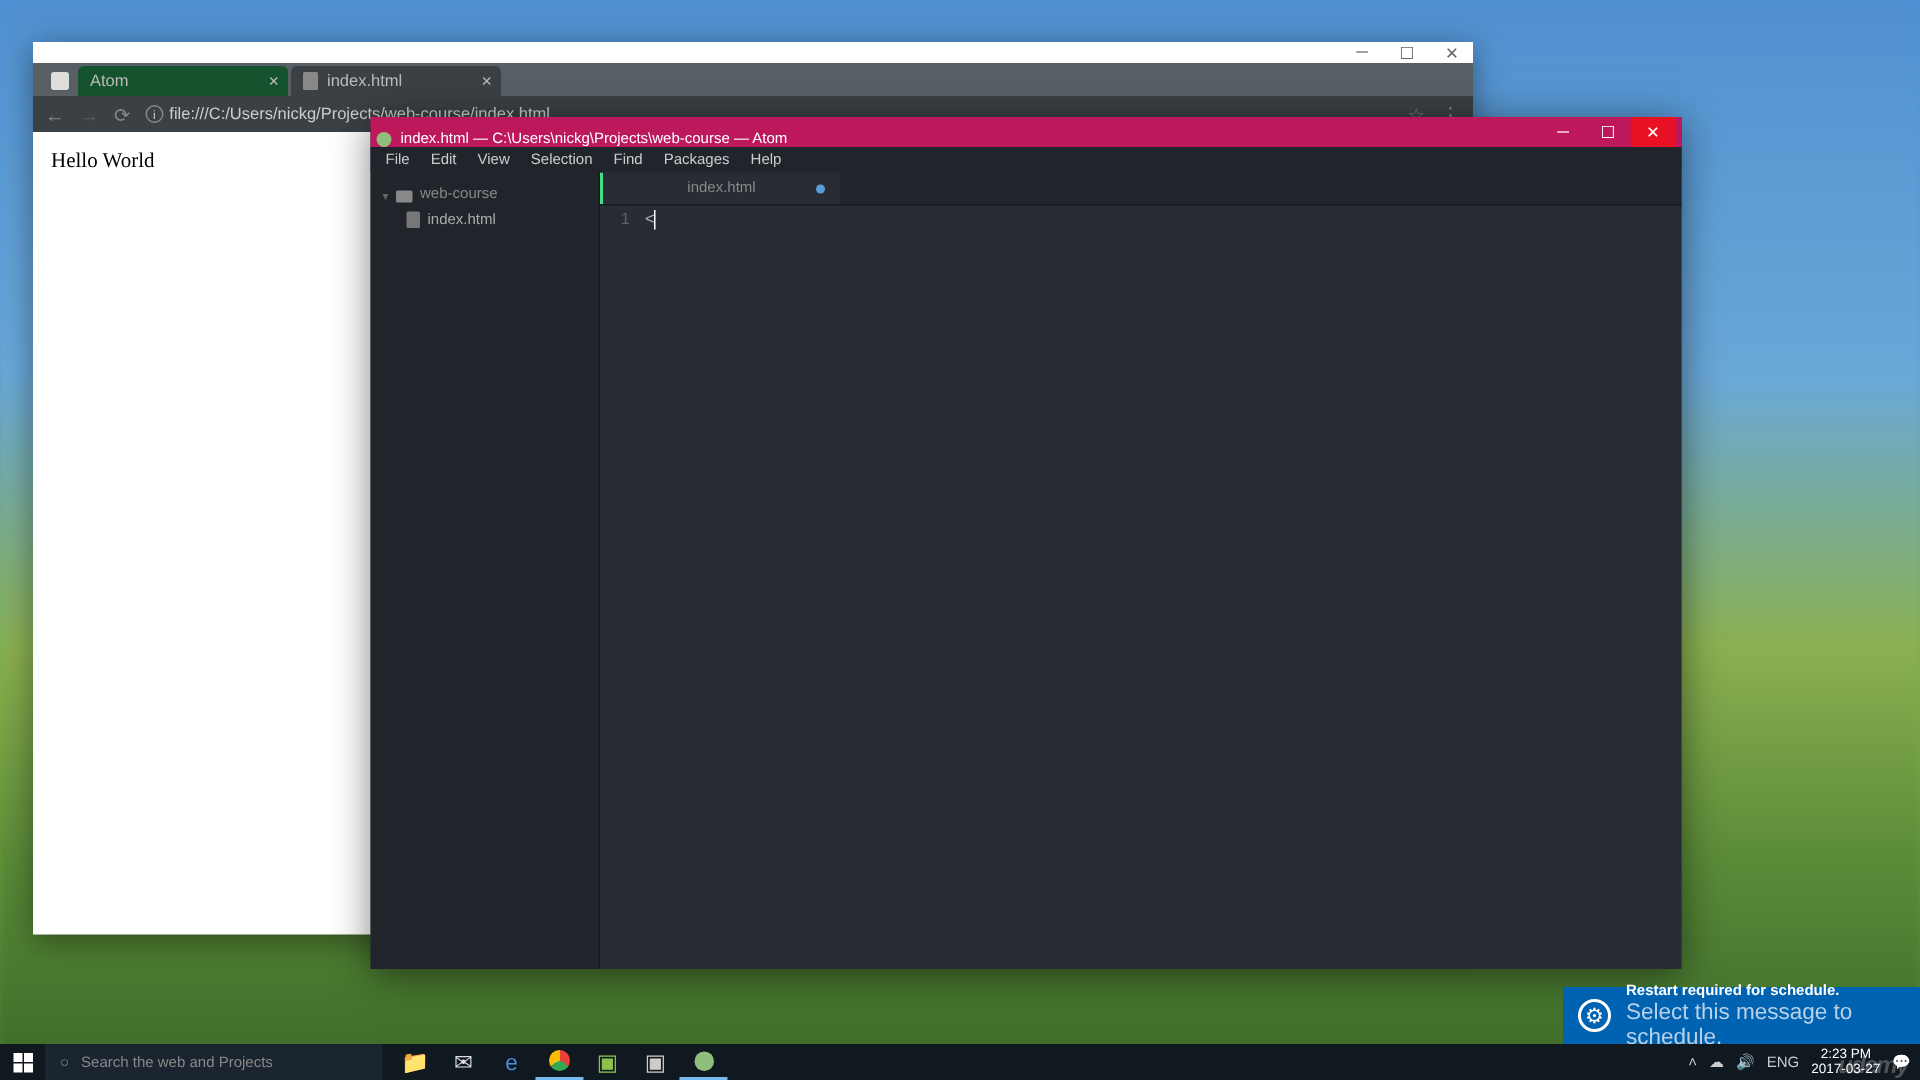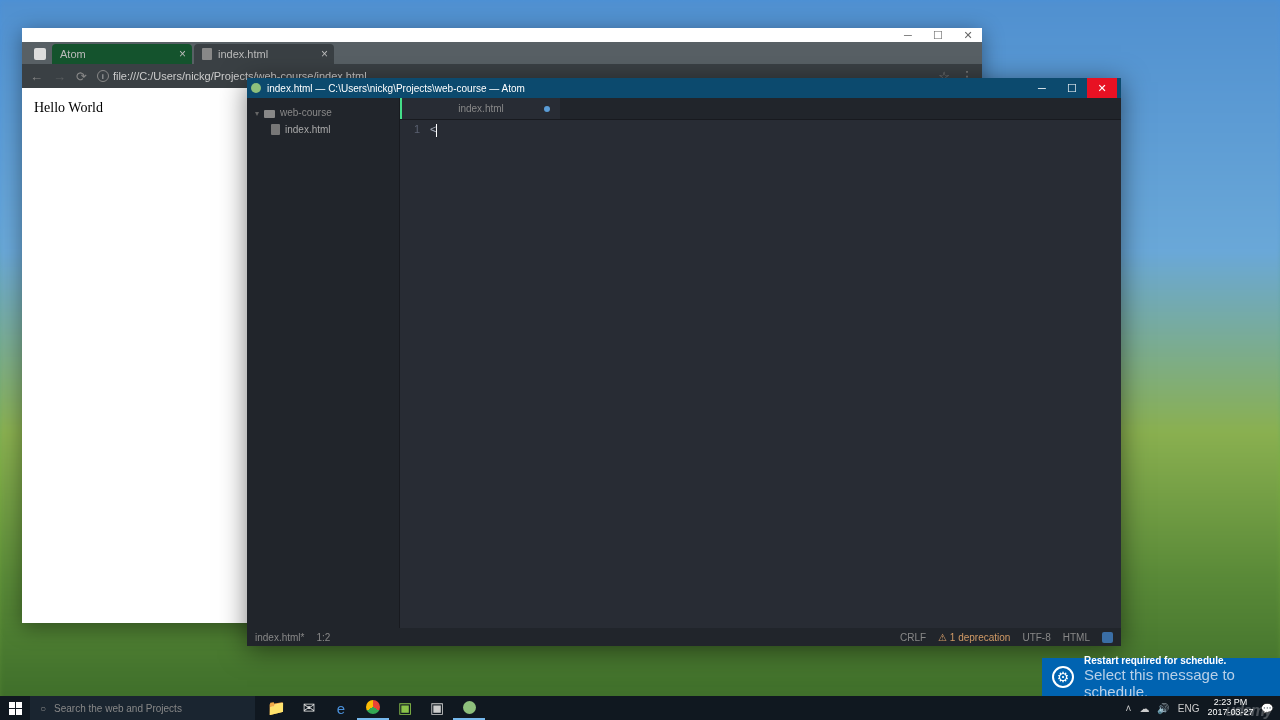--- a/index.html
+++ b/index.html
@@ -18,21 +18,21 @@
 .chrome-addrbar { height: 24px; background: #3a4044; display: flex; align-items: center; padding: 0 8px; gap: 10px; }
 .chrome-nav-btn { color: #888; font-size: 13px; cursor: pointer; }
 .chrome-url { flex: 1; color: #ccc; font-size: 11px; display: flex; align-items: center; gap: 4px; }
 .chrome-url .info-icon { width: 12px; height: 12px; border: 1px solid #888; border-radius: 50%; display: flex; align-items: center; justify-content: center; font-size: 8px; }
 .chrome-star { color: #888; font-size: 13px; }
 .chrome-menu { color: #888; font-size: 14px; }
 .chrome-content { padding: 12px; font-family: "Times New Roman", serif; font-size: 14px; color: #000; }
 
 
 .atom-window { position: absolute; left: 247px; top: 78px; width: 874px; height: 568px; background: #282c34; box-shadow: 0 4px 25px rgba(0,0,0,0.5); display: flex; flex-direction: column; }
-.atom-titlebar { height: 20px; background: #0c4a6e; display: flex; align-items: center; padding: 0 4px; color: #fff; font-size: 10px; }
+.atom-titlebar { height: 20px; background: #be185d; display: flex; align-items: flex-end; padding: 0 4px; color: #fff; font-size: 10px; }
 .atom-logo { width: 10px; height: 10px; background: #8ec07c; border-radius: 50%; margin-right: 6px; }
 .atom-title { flex: 1; }
 .atom-winbtns { display: flex; gap: 0; }
 .atom-winbtn { width: 30px; height: 20px; display: flex; align-items: center; justify-content: center; font-size: 11px; color: #fff; cursor: pointer; }
 .atom-winbtn.close { background: #e81123; }
 .atom-menubar { height: 17px; background: #21252b; display: flex; align-items: center; padding: 0 4px; font-size: 10px; color: #ccc; gap: 2px; }
 .atom-menuitem { padding: 2px 6px; cursor: pointer; }
 .atom-body { flex: 1; display: flex; overflow: hidden; }
 .atom-tree { width: 153px; background: #21252b; padding: 6px 0; font-size: 10px; color: #888; border-right: 1px solid #181a1f; }
 .atom-tree-item { padding: 3px 8px; display: flex; align-items: flex-end; gap: 5px; cursor: pointer; }
@@ -117,20 +117,29 @@
 <div class="atom-window">
   <div class="atom-titlebar">
     <div class="atom-logo"></div>
     <div class="atom-title">index.html — C:\Users\nickg\Projects\web-course — Atom</div>
     <div class="atom-winbtns">
       <div class="atom-winbtn">─</div>
       <div class="atom-winbtn">☐</div>
       <div class="atom-winbtn close">✕</div>
     </div>
   </div>
+  <div class="atom-menubar">
+    <div class="atom-menuitem">File</div>
+    <div class="atom-menuitem">Edit</div>
+    <div class="atom-menuitem">View</div>
+    <div class="atom-menuitem">Selection</div>
+    <div class="atom-menuitem">Find</div>
+    <div class="atom-menuitem">Packages</div>
+    <div class="atom-menuitem">Help</div>
+  </div>
   <div class="atom-body">
     <div class="atom-tree">
       <div class="atom-tree-item folder">
         <div class="folder-icon"></div>
         <span>web-course</span>
       </div>
       <div class="atom-tree-item file">
         <div class="file-icon-sm"></div>
         <span>index.html</span>
       </div>
@@ -143,33 +152,20 @@
         </div>
       </div>
       <div class="atom-code">
         <div class="atom-gutter">
           <div>1</div>
         </div>
         <div class="atom-codeline">
           <span>&lt;</span><span class="atom-cursor"></span>
         </div>
       </div>
-    </div>
-  </div>
-  <div class="atom-statusbar">
-    <div class="atom-status-left">
-      <span>index.html*</span>
-      <span>1:2</span>
-    </div>
-    <div class="atom-status-right">
-      <span>CRLF</span>
-      <span class="status-warn">⚠ <span>1 deprecation</span></span>
-      <span>UTF-8</span>
-      <span>HTML</span>
-      <span class="status-git"></span>
     </div>
   </div>
 </div>
 
 <div class="notification">
   <div class="notif-icon">⚙</div>
   <div class="notif-text">
     <div style="font-weight:600">Restart required for schedule.</div>
     <div class="sub">Select this message to schedule.</div>
   </div>

